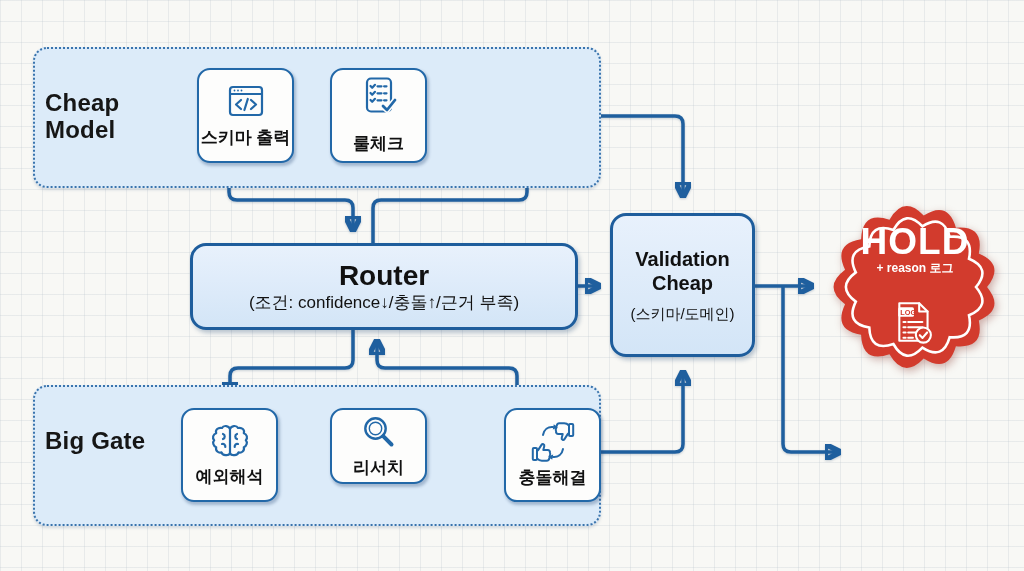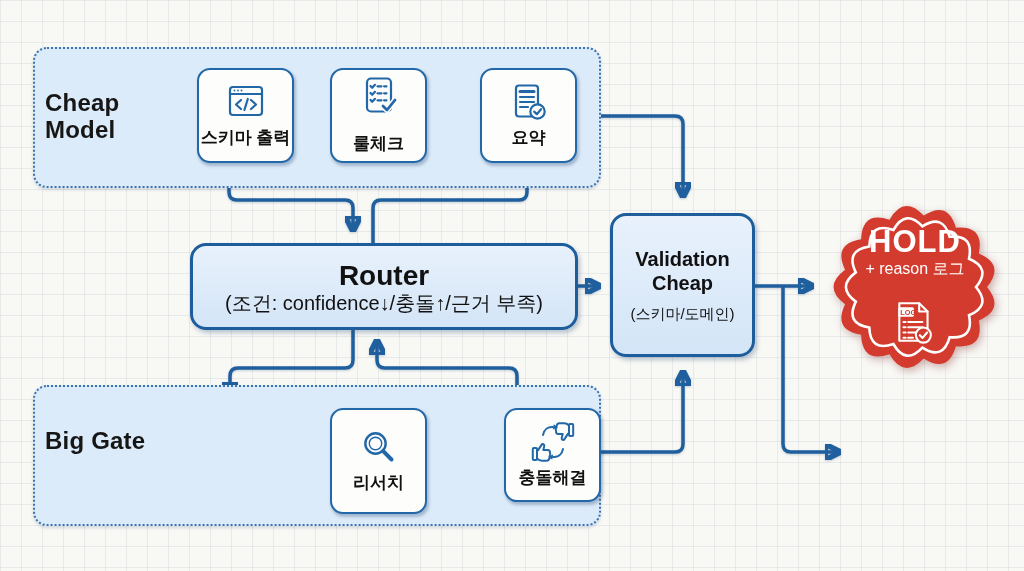--- a/index.html
+++ b/index.html
@@ -36,33 +36,33 @@
   .node svg{display:block;}
 
   .bignode{
     position:absolute;box-sizing:border-box;border:3px solid #1e5d9c;border-radius:16px;
     background:linear-gradient(180deg,#e8f1fc 0%,#d3e5f7 100%);
     box-shadow:2px 3px 4px rgba(40,75,120,.3);
     display:flex;flex-direction:column;align-items:center;justify-content:center;
     color:#111;text-align:center;
   }
   .router-title{font-weight:bold;font-size:28px;line-height:30px;}
-  .router-sub{font-size:20px;line-height:20px;margin-top:2px;}
+  .router-sub{font-size:17px;line-height:20px;margin-top:2px;}
   .vg-title{font-weight:bold;font-size:20px;line-height:24px;}
   .vg-sub{font-size:15px;line-height:18px;margin-top:10px;}
 
   .badge-wrap{position:absolute;left:820px;top:192px;width:190px;height:190px;}
   .badge-wrap svg.seal{position:absolute;left:0;top:0;filter:drop-shadow(2px 3px 4px rgba(120,30,20,.35));}
   .badge-content{
     position:absolute;left:0;top:0;width:190px;height:190px;
     display:flex;flex-direction:column;align-items:center;justify-content:center;
     color:#fff;text-align:center;gap:1px;
   }
-  .badge-title{font-weight:bold;font-size:31px;line-height:32px;letter-spacing:1px;}
-  .badge-sub{font-weight:normal;font-size:16px;line-height:19px;margin-bottom:20px;}
+  .badge-title{font-weight:bold;font-size:37px;line-height:32px;letter-spacing:1px;}
+  .badge-sub{font-weight:bold;font-size:12px;line-height:19px;margin-bottom:20px;}
 
   .success-label{
     position:absolute;left:862px;top:437px;font-weight:bold;font-size:26px;color:#151515;
   }
 </style>
 </head>
 <body>
 
 <div class="canvas">
 
@@ -116,51 +116,51 @@
         <line x1="19.5" y1="17.3" x2="28.5" y2="17.3" stroke-dasharray="4 2.6"></line>
         <polyline points="12.5,24 14.2,25.8 17,22.8"></polyline>
         <line x1="19.5" y1="24.3" x2="28.5" y2="24.3" stroke-dasharray="4 2.6"></line>
         <polyline points="25,30 29,34 37,24" stroke="#fdfdfc" stroke-width="6"></polyline>
         <polyline points="25,30 29,34 37,24" stroke-width="2.8"></polyline>
       </svg>
     </span>
     <span class="nlabel">룰체크</span>
   </div>
 
-  <div class="node" style="left:480px;top:68px;">
-    <span>
-      <svg width="42" height="40" viewBox="0 0 42 40" fill="none" stroke="#2268a8" stroke-width="2.2" stroke-linecap="round" stroke-linejoin="round">
-        <rect x="8" y="2.5" width="22" height="31" rx="3"></rect>
-        <line x1="12" y1="8.5" x2="26" y2="8.5" stroke-width="3"></line>
-        <line x1="12" y1="14" x2="26" y2="14"></line>
-        <line x1="12" y1="19" x2="26" y2="19"></line>
-        <line x1="12" y1="24" x2="20" y2="24"></line>
-        <circle cx="29.5" cy="28.5" r="7.2" fill="#fdfdfc"></circle>
-        <polyline points="26.2,28.6 28.8,31.2 33,26.2"></polyline>
-      </svg>
-    </span>
-    <span class="nlabel">요약</span>
-  </div>
 
   <div class="bignode" style="left:190px;top:243px;width:388px;height:87px;">
     <div class="router-title">Router</div>
     <div class="router-sub">(조건: confidence↓/충돌↑/근거 부족)</div>
   </div>
 
   <div class="bignode" style="left:610px;top:213px;width:145px;height:144px;">
     <div class="vg-title">Validation</div>
     <div class="vg-title">Cheap</div>
     <div class="vg-sub">(스키마/도메인)</div>
   </div>
 
   <div class="group-box" style="left:33px;top:385px;"></div>
   <div class="group-label" style="left:45px;top:427px;">Big Gate</div>
 
-
-  <div class="node" style="left:330px;top:408px;height:106px;">
+  <div class="node" style="left:181px;top:408px;height:94px;">
+    <span>
+      <svg width="44" height="40" viewBox="0 0 44 40" fill="none" stroke="#2268a8" stroke-width="2.2" stroke-linecap="round" stroke-linejoin="round">
+        <path d="M22 7 C21 3.5 15.5 3 14 6 C10 5 7 8 8.2 11.2 C5 12.2 4 16 6.2 18.2 C4.2 20.2 5.2 24.2 8.2 25.2 C7.2 28.5 10.5 31.5 13.5 30.3 C14.5 33.5 20.5 34.3 22 31.3"></path>
+        <path d="M22 7 C23 3.5 28.5 3 30 6 C34 5 37 8 35.8 11.2 C39 12.2 40 16 37.8 18.2 C39.8 20.2 38.8 24.2 35.8 25.2 C36.8 28.5 33.5 31.5 30.5 30.3 C29.5 33.5 23.5 34.3 22 31.3"></path>
+        <line x1="22" y1="6.5" x2="22" y2="31.5"></line>
+        <path d="M15 12 C17.3 12.8 17.3 16 15 17"></path>
+        <path d="M29 12 C26.7 12.8 26.7 16 29 17"></path>
+        <path d="M14 22 C16 21.5 17.5 23 17.3 25"></path>
+        <path d="M30 22 C28 21.5 26.5 23 26.7 25"></path>
+      </svg>
+    </span>
+    <span class="nlabel">예외해석</span>
+  </div>
+
+  <div class="node" style="left:330px;top:408px;height:76px;">
     <span>
       <svg width="40" height="40" viewBox="0 0 40 40" fill="none" stroke="#2268a8" stroke-width="2.4" stroke-linecap="round" stroke-linejoin="round">
         <circle cx="16.5" cy="15.5" r="10.2"></circle>
         <circle cx="16.5" cy="15.5" r="6.2" stroke-width="1.4"></circle>
         <line x1="24.2" y1="23.2" x2="32.5" y2="31.5" stroke-width="4"></line>
       </svg>
     </span>
     <span class="nlabel">리서치</span>
   </div>
 

